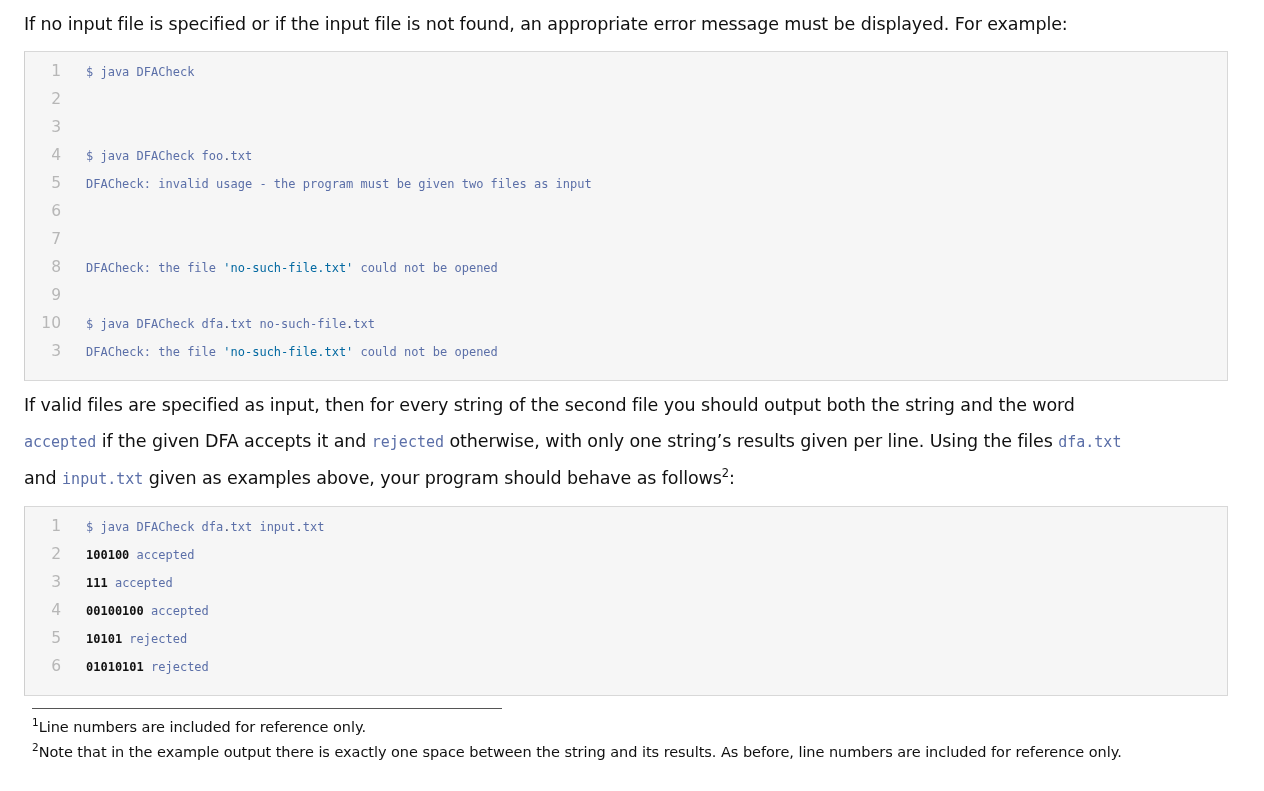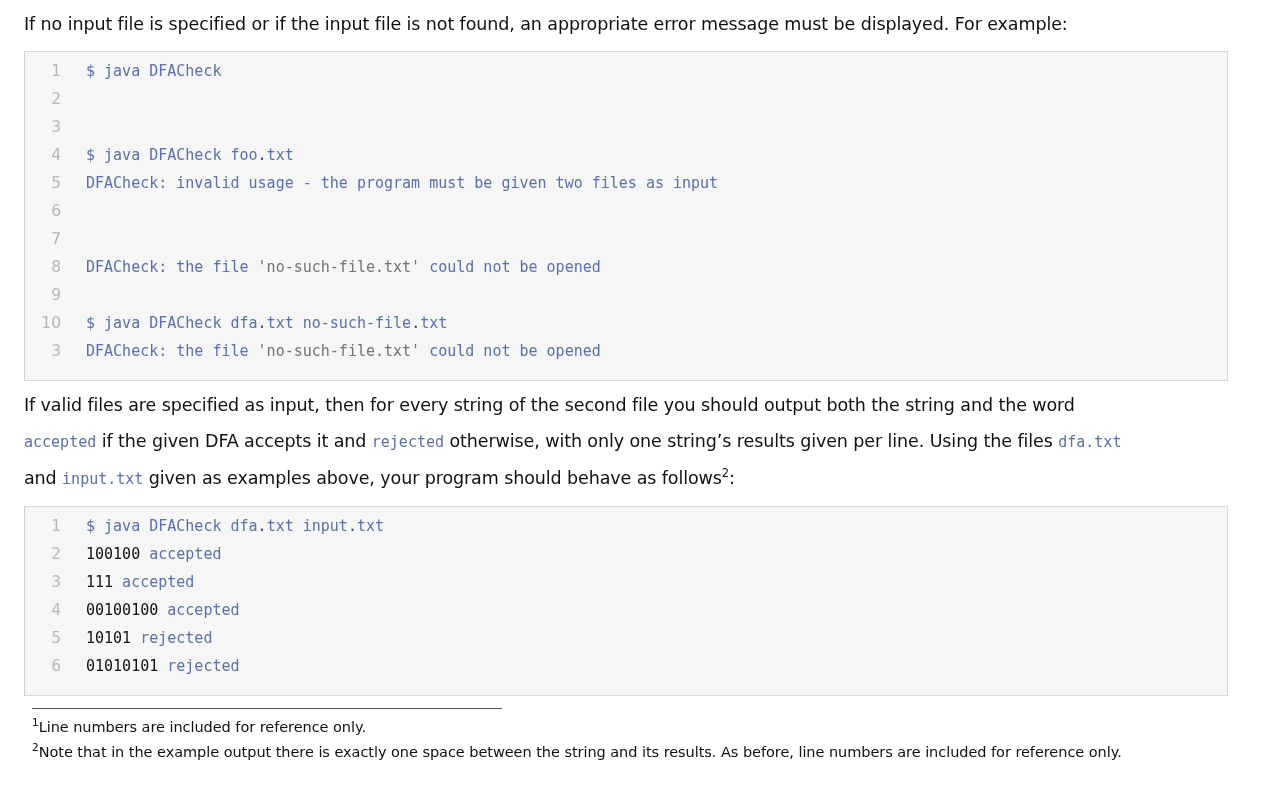--- a/index.html
+++ b/index.html
@@ -74,29 +74,29 @@
     width: 36px;
     min-width: 36px;
     text-align: right;
     font-family: "DejaVu Sans", sans-serif;
     font-size: 15.5px;
     color: #b7b7b7;
     user-select: none;
   }
   .ctext {
     font-family: "DejaVu Sans Mono", monospace;
-    font-size: 15px;
+    font-size: 12px;
     color: #5b6fa8;
     padding-left: 25px;
     white-space: pre;
   }
   .tok-plain  { color: #5b6fa8; }
   .tok-punct  { color: #3b4a73; }
-  .tok-str    { color: #737373; }
-  .tok-num    { color: #111111; font-weight: normal; }
+  .tok-str    { color: #0369a1; }
+  .tok-num    { color: #111111; font-weight: bold; }
 
   
   .footnotes {
     position: absolute;
     left: 32px;
     bottom: 26px;
     width: 1200px;
   }
   .fn-rule {
     width: 470px;

